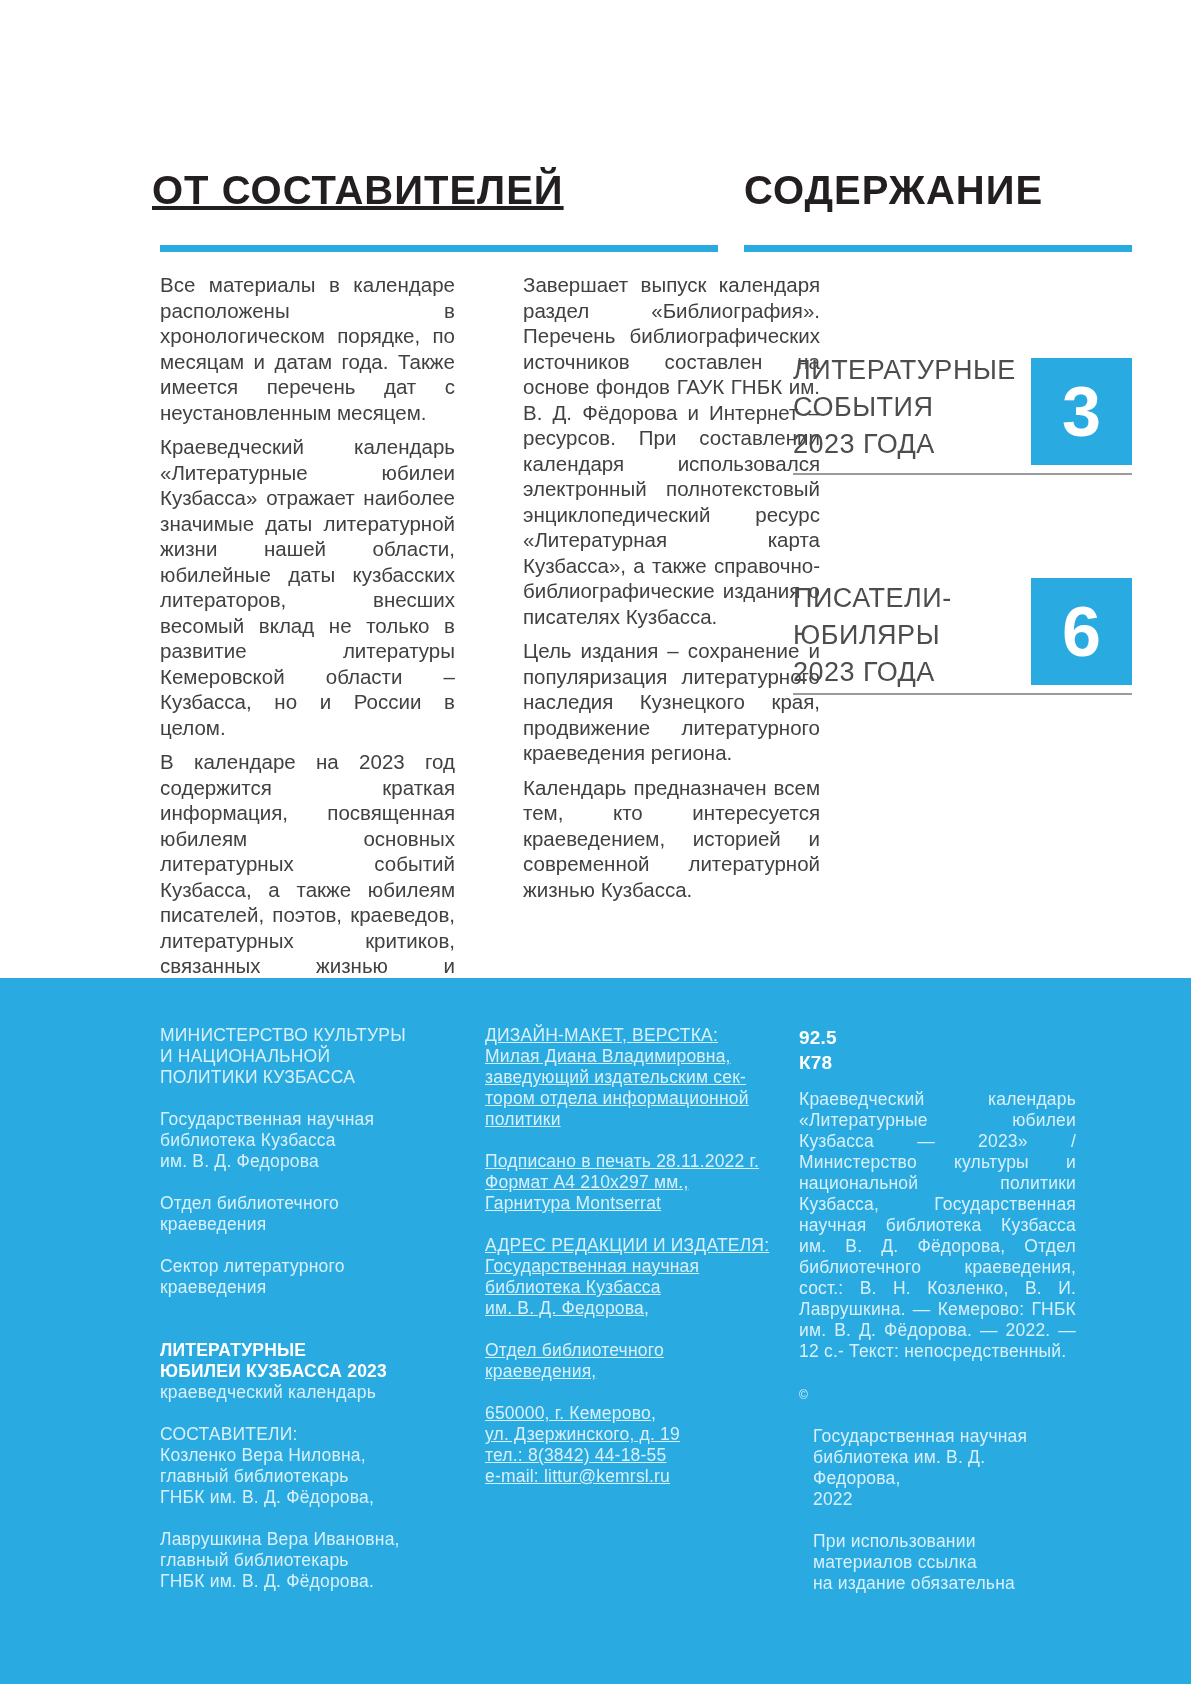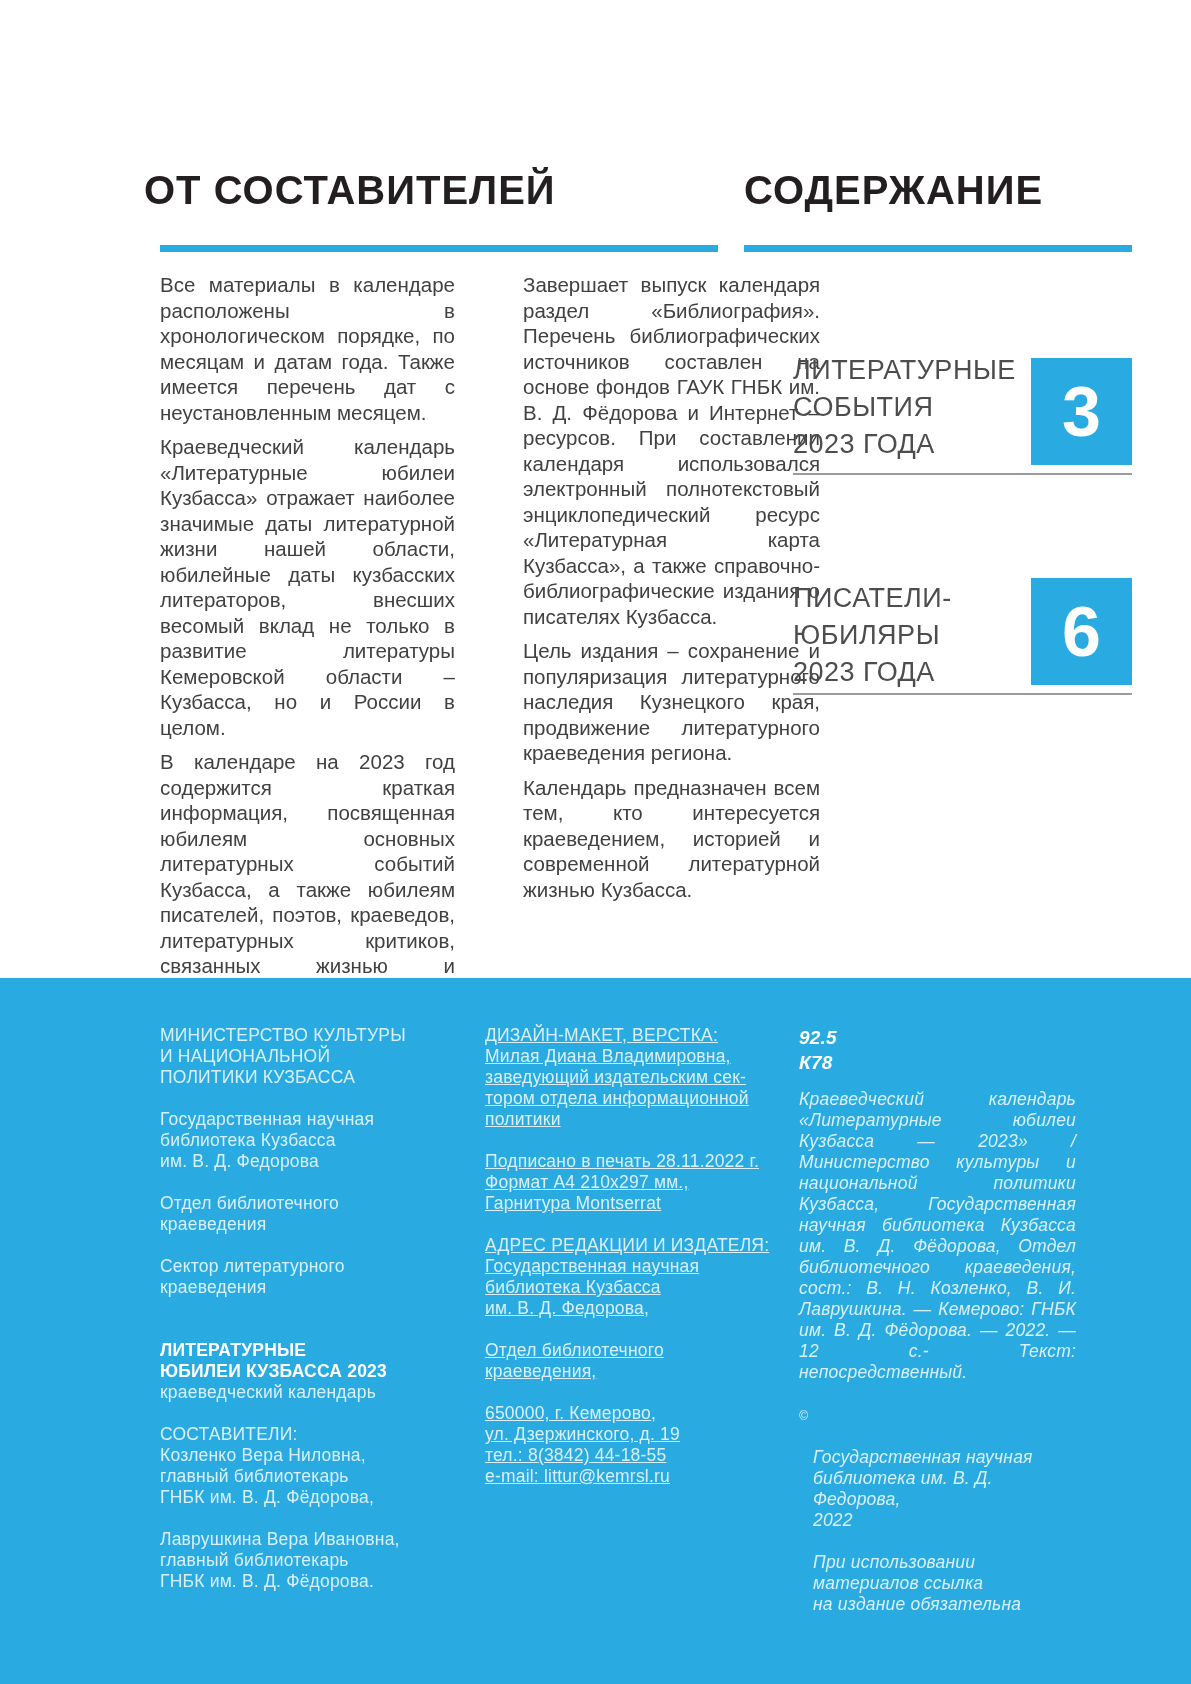--- a/index.html
+++ b/index.html
@@ -17,21 +17,21 @@
     -webkit-font-smoothing:antialiased;
   }
   .page{position:absolute;inset:0;overflow:hidden;}
 
   
   .big-title{
     position:absolute;top:168px;
     font-size:40px;font-weight:800;letter-spacing:1px;
     color:var(--title);white-space:nowrap;
   }
-  .title-left{left:144px;}
+  .title-left{left:152px;text-decoration:underline;}
   .title-right{left:744px;}
   .title-rule{position:absolute;top:245px;height:7px;background:var(--accent);}
   .rule-l{left:160px;width:558px;}
   .rule-r{left:744px;width:388px;}
 
   
   .col{position:absolute;top:272px;color:var(--body);
        font-size:20.5px;line-height:25.5px;text-align:justify;}
   .col p{margin:0 0 9px 0;white-space:normal;}
   .col-1{left:160px;width:295px;}
@@ -59,21 +59,21 @@
 
   
   .footer{
     position:absolute;left:0;top:978px;width:1191px;height:706px;
     background:var(--accent);color:rgba(255,255,255,.82);
     font-size:17.5px;line-height:21px;padding-left:20px;
   }
   .fcol{position:absolute;top:47px;}
   .fcol-1{left:160px;width:300px;}
   .fcol-2{left:485px;width:292px;text-decoration:underline;}
-  .fcol-3{left:799px;width:277px;font-style:italic;}
+  .fcol-3{left:799px;width:277px;}
   .fblock{margin:0 0 21px 0;white-space:pre-line;letter-spacing:.2px;}
   .fbold{font-weight:700;color:#fff;}
   .udc{font-size:19px;line-height:25px;margin-bottom:14px;}
   .bib{text-align:justify;white-space:normal;margin-bottom:22px;}
   .hang{position:relative;padding-left:14px;}
   .copy-sym{position:absolute;left:0;top:1px;font-size:12px;}
 </style>
 </head>
 <body>
 

